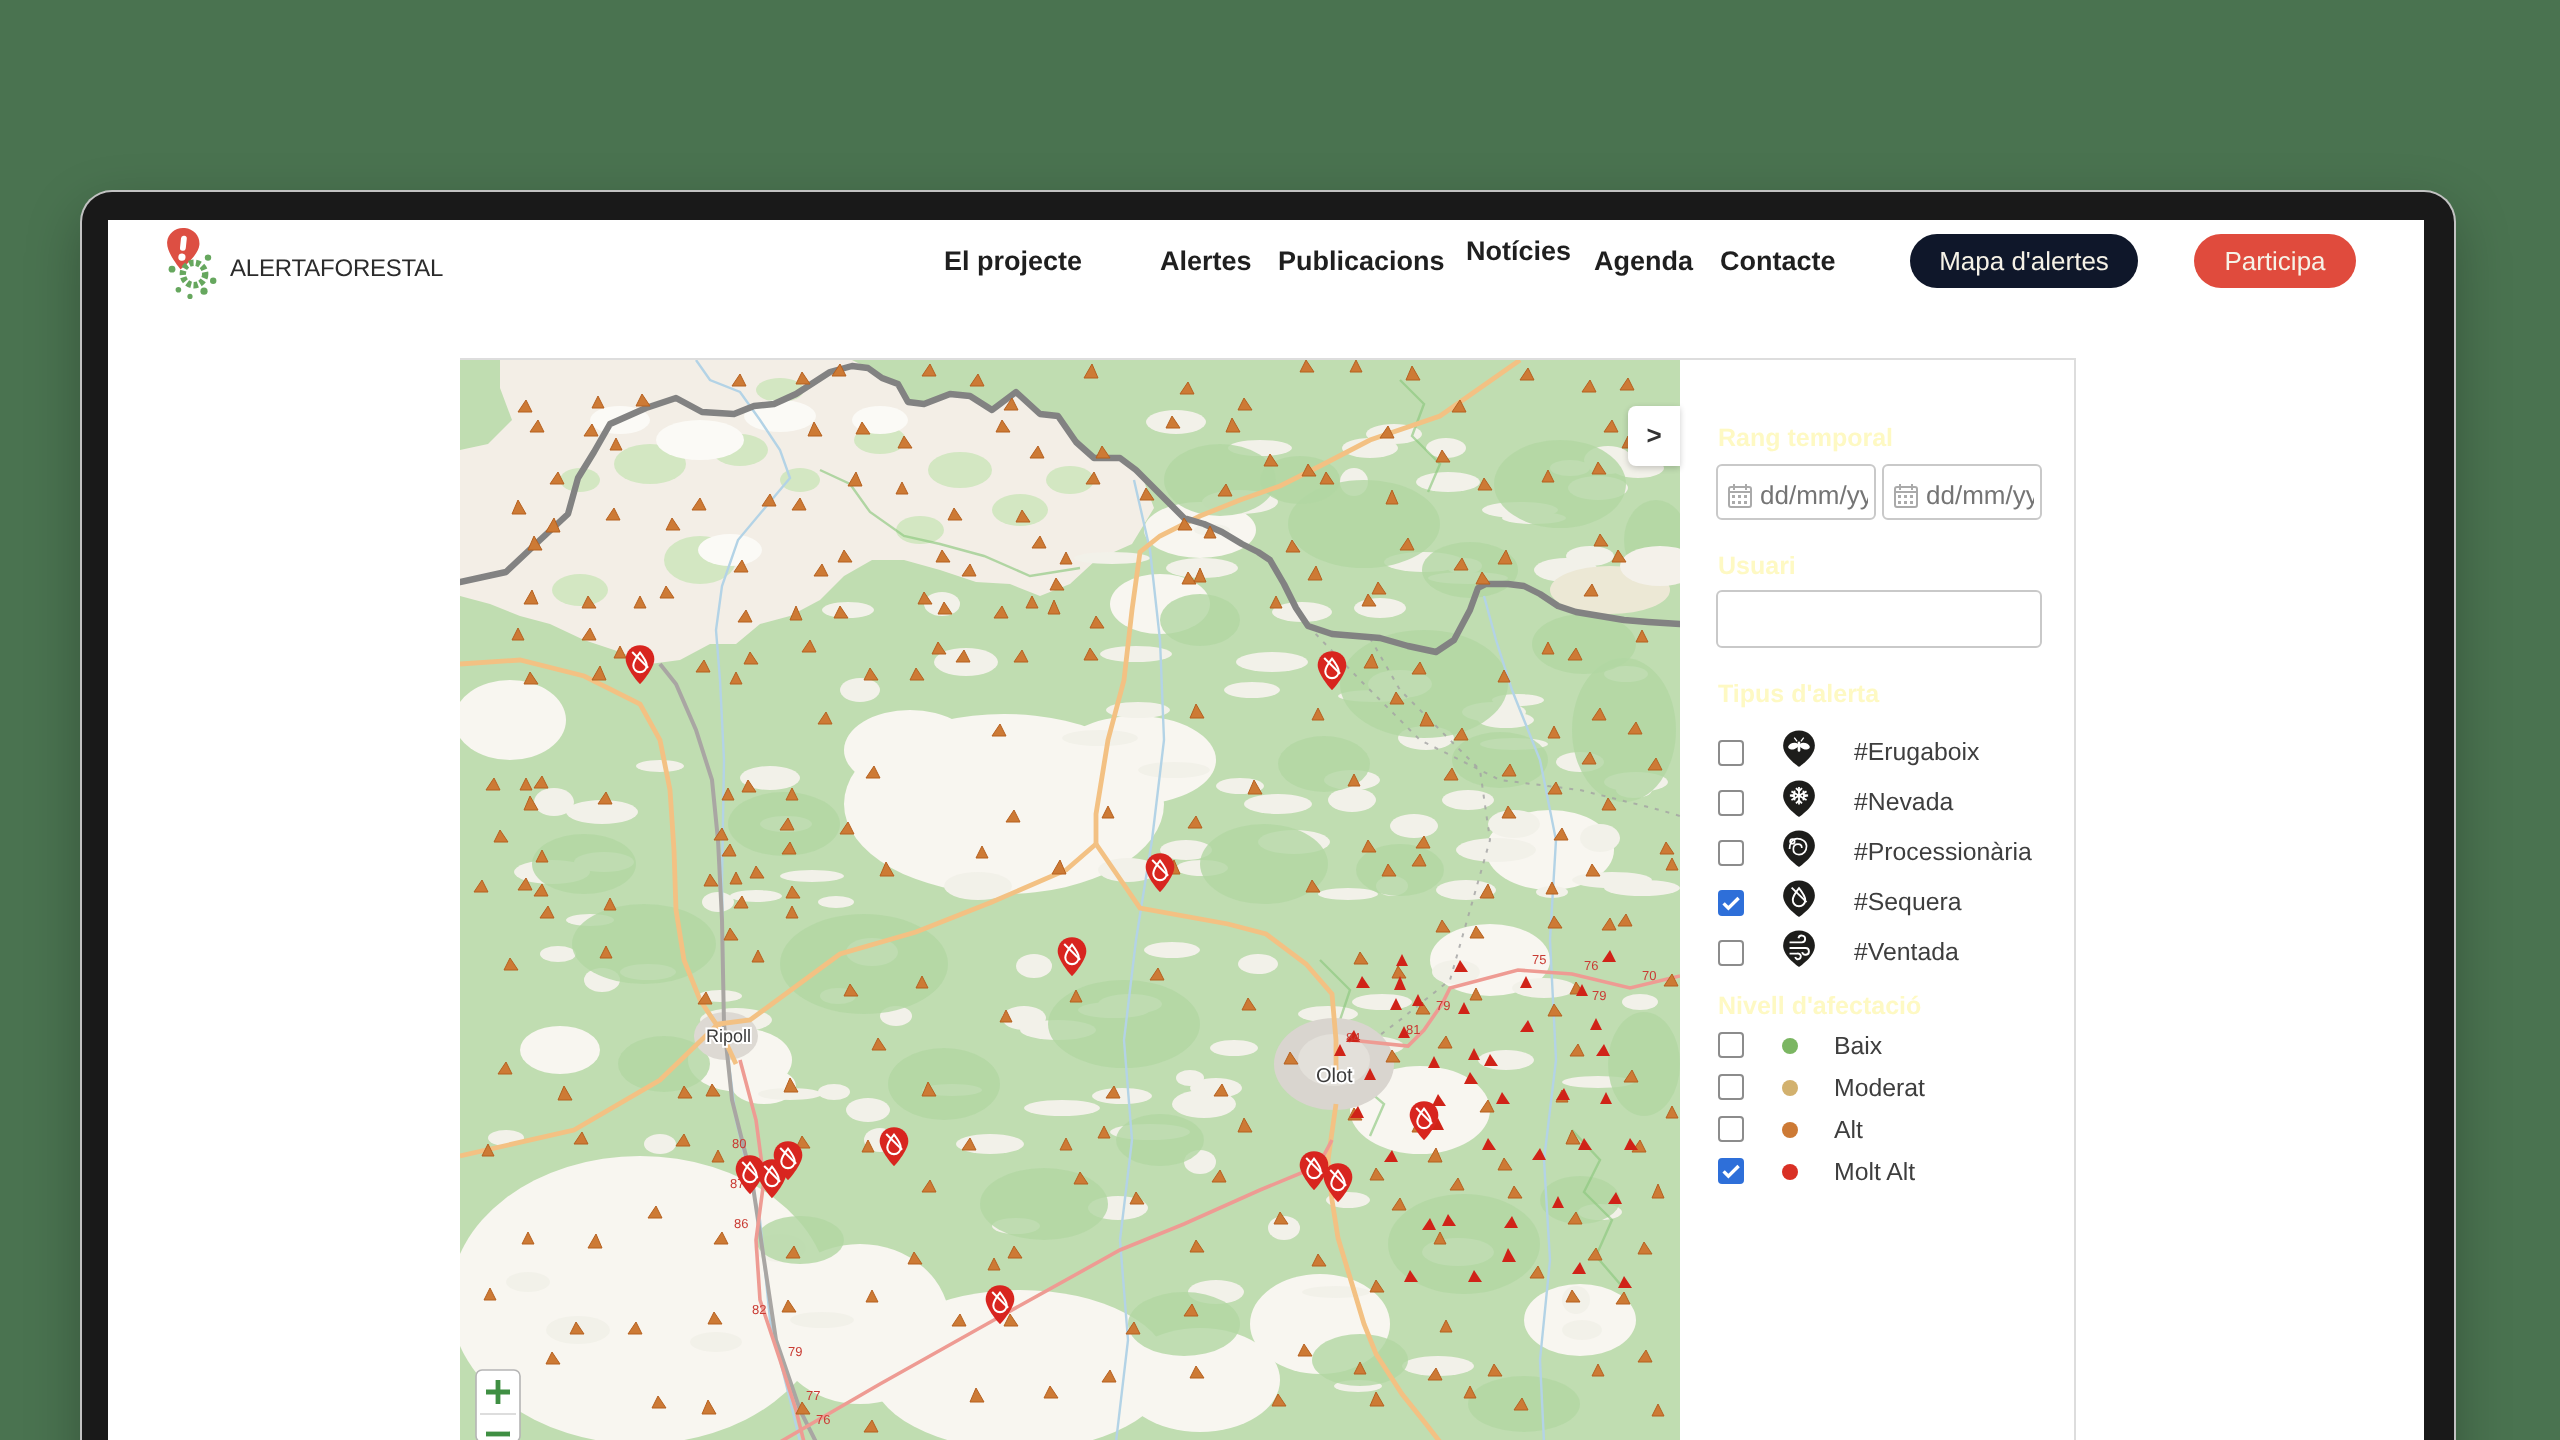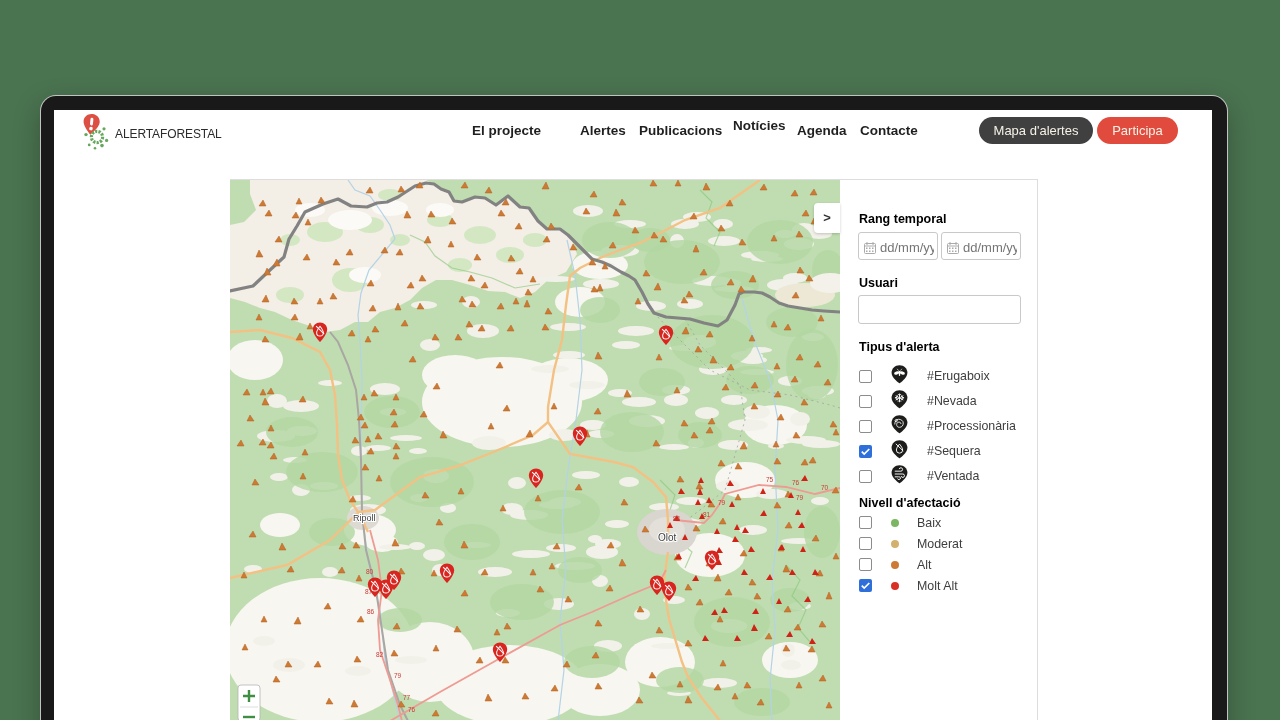--- a/index.html
+++ b/index.html
@@ -1,21 +1,21 @@
 <!DOCTYPE html>
 <html><head><meta charset="utf-8">
 <style>
 * { margin:0; padding:0; box-sizing:border-box; }
 html,body { width:1280px; height:720px; overflow:hidden; background:#4a7350; font-family:"Liberation Sans",sans-serif; }
 .frame { position:absolute; left:41px; top:96px; width:1186px; height:660px; background:#191919; border-radius:15px; box-shadow:0 0 0 1px #c2c2c2, 0 10px 28px rgba(0,0,0,.28); }
 .screen { position:absolute; left:54px; top:110px; width:1158px; height:610px; background:#ffffff; overflow:hidden; }
 .abs { position:absolute; }
 .nav { font-size:13.5px; font-weight:700; color:#1f1f1f; }
 .btn { position:absolute; top:117px; height:27px; border-radius:14px; color:#f6f2e7; font-size:13px; line-height:27px; text-align:center; }
-.h { font-weight:700; font-size:12.5px; color:#000000; }
+.h { font-weight:700; font-size:12.5px; color:#fef9c3; }
 .inp { position:absolute; background:#fff; border:1px solid #c9c9c9; border-radius:3px; }
 .row { position:absolute; left:859px; display:flex; align-items:center; gap:19px; font-size:12.4px; color:#3e3e3e; }
 </style></head>
 <body>
 <div class="frame"></div>
 <div class="screen"></div>
 
 <svg class="abs" style="left:82px;top:112px" width="32" height="42" viewBox="0 0 32 42">
   <g transform="rotate(6 9.5 11)">
     <path d="M9.5 2C4.9 2 1.4 5.4 1.4 9.7c0 5.5 8.1 13 8.1 13s8.1-7.5 8.1-13C17.6 5.4 14.1 2 9.5 2z" fill="#dd4f43"></path>
@@ -38,21 +38,21 @@
 </svg>
 <div class="abs" style="left:115px;top:127px;font-weight:400;font-size:12px;letter-spacing:-.1px;color:#2b2b2b">ALERTAFORESTAL</div>
 
 <div class="abs nav" style="left:472px;top:123px">El projecte</div>
 <div class="abs nav" style="left:580px;top:123px">Alertes</div>
 <div class="abs nav" style="left:639px;top:123px">Publicacions</div>
 <div class="abs nav" style="left:733px;top:118px">Notícies</div>
 <div class="abs nav" style="left:797px;top:123px">Agenda</div>
 <div class="abs nav" style="left:860px;top:123px">Contacte</div>
 
-<div class="btn" style="left:979px;width:114px;background:#404040">Mapa d'alertes</div>
+<div class="btn" style="left:955px;width:114px;background:#0f172a">Mapa d'alertes</div>
 <div class="btn" style="left:1097px;width:81px;background:#e04b3d">Participa</div>
 
 <div class="abs" style="left:230px;top:179px;width:808px;height:541px;border-top:1px solid #ddd;border-right:1px solid #ddd"></div>
 
 <div class="abs" style="left:230px;top:180px;width:658px;height:540px;overflow:hidden">
 <svg width="610" height="541" viewBox="0 0 610 541" style="display:block">
 <rect width="610" height="541" fill="#c0ddb1"></rect>
 <path d="M20 0 L196 0 L204 4 L211 9 L219 12 L224 21 L232 22 L245 17 L255 18 L266 25 L278 16 L290 27 L299 28 L308 41 L317 49 L330 49 L341 58 L347 74 L336 92 L318 100 L305 112 L290 118 L275 112 L258 111 L240 105 L222 100 L206 100 L192 108 L180 120 L165 128 L150 132 L138 142 L125 142 L110 150 L95 152 L80 146 L62 140 L45 132 L30 128 L15 122 L0 118 L0 45 L14 42 L26 30 L20 14 Z" fill="#f3eee6"></path>
 <ellipse cx="95" cy="52" rx="18" ry="10" fill="#d3e7c2"></ellipse>
 <ellipse cx="140" cy="45" rx="14" ry="8" fill="#d3e7c2"></ellipse>

